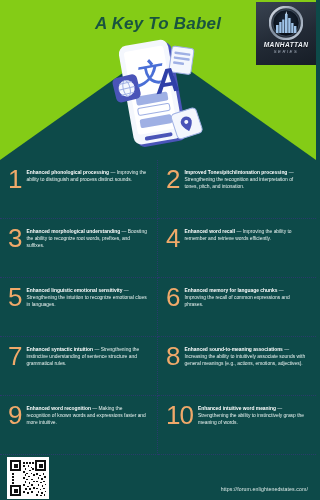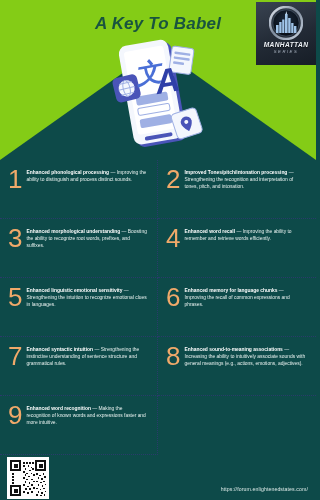--- a/index.html
+++ b/index.html
@@ -215,20 +215,24 @@
   <div class="cell">
     <div class="num">8</div>
     <div class="txt"><b>Enhanced sound-to-meaning associations</b><span> — Increasing the ability to intuitively associate sounds with general meanings (e.g., actions, emotions, adjectives).</span></div>
   </div>
 
   <div class="cell">
     <div class="num">9</div>
     <div class="txt"><b>Enhanced word recognition</b><span> — Making the recognition of known words and expressions faster and more intuitive.</span></div>
   </div>
 
+  <div class="cell">
+    <div class="num">10</div>
+    <div class="txt"><b>Enhanced intuitive word meaning</b><span> — Strengthening the ability to instinctively grasp the meaning of words.</span></div>
+  </div>
 
 </div>
 
 <div class="footer">
   <div class="qr">
     <svg width="42" height="42" viewBox="0 0 42 42" shape-rendering="crispEdges">
       <rect width="42" height="42" fill="#ffffff"></rect>
       <g fill="#111111">
 
         <rect x="3" y="3" width="11" height="11"></rect>

